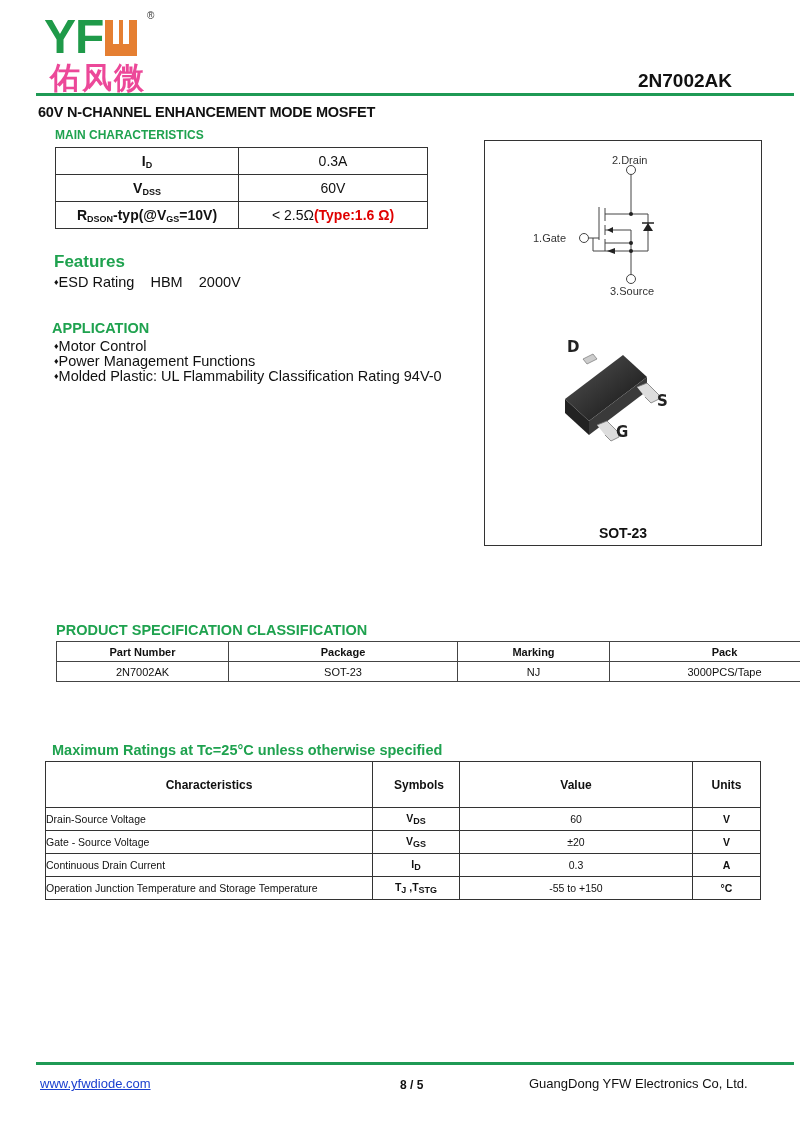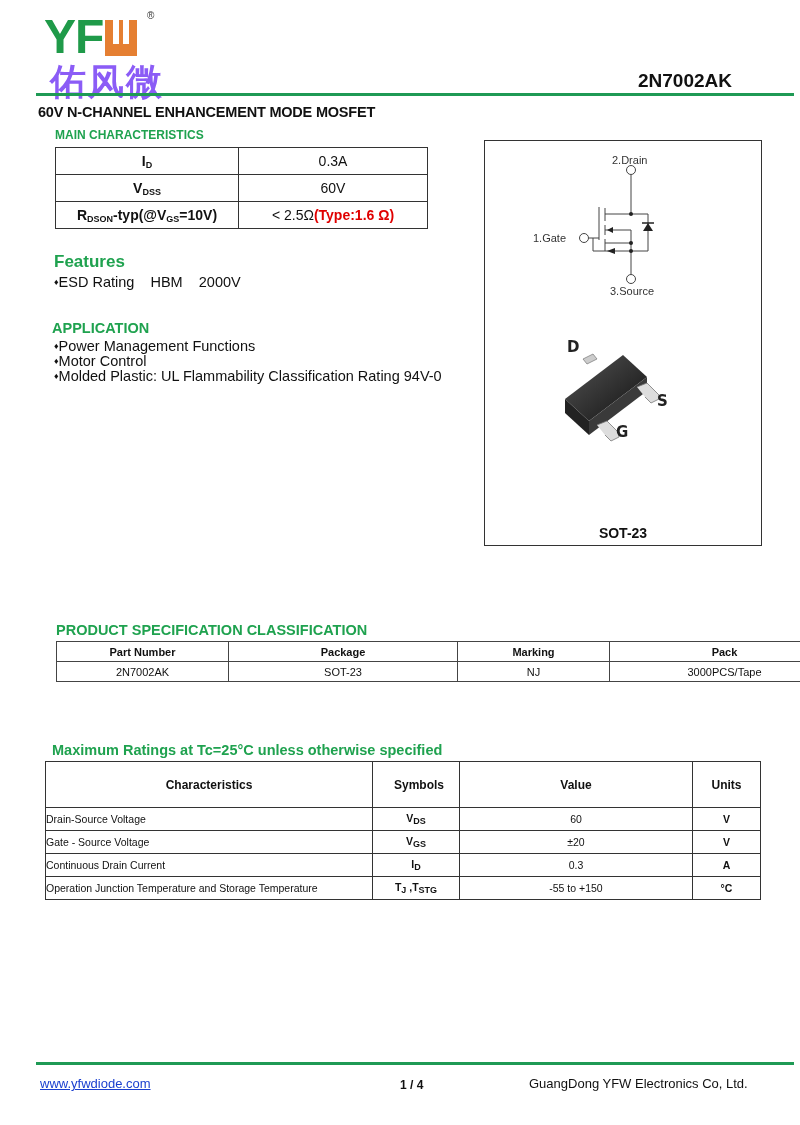--- a/index.html
+++ b/index.html
@@ -4,21 +4,21 @@
 <style>
   html,body{margin:0;padding:0;background:#fff;}
   body{width:800px;height:1125px;position:relative;font-family:"Liberation Sans",sans-serif;color:#111;overflow:hidden;}
   .abs{position:absolute;}
   .logo-yfw{left:44px;top:14px;height:46px;display:flex;align-items:flex-end;}
   .logo-letter{font-family:"Liberation Sans",sans-serif;font-weight:bold;font-size:48px;line-height:46px;color:#1f9a49;letter-spacing:-1px;}
   .logo-w{display:inline-block;width:32px;height:36px;background:#e57f32;margin-left:2px;margin-bottom:4px;position:relative;}
   .logo-w::before{content:"";position:absolute;left:8px;top:0;width:16px;height:24px;background:#fff;}
   .logo-w::after{content:"";position:absolute;left:14px;top:0;width:4px;height:24px;background:#e57f32;}
   .reg{left:147px;top:10px;font-size:10px;color:#333;}
-  .logo-cn{left:50px;top:58px;font-size:36px;font-weight:bold;color:#8b5cf6;letter-spacing:2px;font-family:"DejaVu Sans",sans-serif;}
+  .logo-cn{left:50px;top:58px;font-size:30px;font-weight:bold;color:#ec4899;letter-spacing:2px;font-family:"DejaVu Sans",sans-serif;}
   .part-title{right:68px;top:70px;font-size:19px;font-weight:bold;}
   .hrule{left:36px;width:758px;height:3px;background:#1f9a55;}
   .subtitle{left:38px;top:104px;font-size:14.5px;font-weight:bold;letter-spacing:-0.2px;}
   .green-h{color:#1fa24f;font-weight:bold;}
   table{border-collapse:collapse;}
   .mc{left:55px;top:147px;width:373px;font-size:14px;}
   .mc td{border:1.5px solid #333;height:26px;text-align:center;padding:0;}
   .mc td:first-child{width:182px;font-weight:bold;}
   sub{font-size:9px;vertical-align:-2px;}
   .red{color:#e00000;font-weight:bold;}
@@ -68,22 +68,22 @@
 </tbody>
   </table>
 
 <div class="abs green-h" style="left:54px;top:252px;font-size:17px;">Features</div>
 <div class="abs list" style="left:54px;top:275px;">
   <div><span style="font-size:9px;vertical-align:2px;">♦</span><span style="white-space:pre;">ESD Rating    HBM    2000V</span></div>
 </div>
 
 <div class="abs green-h" style="left:52px;top:320px;font-size:14.5px;">APPLICATION</div>
 <div class="abs list" style="left:54px;top:339px;">
+  <div><span style="font-size:9px;vertical-align:2px;">♦</span><span>Motor Control</span></div>
   <div><span style="font-size:9px;vertical-align:2px;">♦</span><span>Power Management Functions</span></div>
-  <div><span style="font-size:9px;vertical-align:2px;">♦</span><span>Motor Control</span></div>
   <div><span style="font-size:9px;vertical-align:2px;">♦</span><span>Molded Plastic: UL Flammability Classification Rating 94V-0</span></div>
 </div>
 
 <div class="abs pkgbox">
   <svg width="276" height="404" style="position:absolute;left:0;top:0;">
     <g stroke="#444" stroke-width="1" fill="none">
       <circle cx="146" cy="29" r="4.5"></circle>
       <line x1="146" y1="34" x2="146" y2="73"></line>
       <line x1="120" y1="73" x2="163" y2="73"></line>
       <line x1="163" y1="73" x2="163" y2="110"></line>
@@ -184,14 +184,14 @@
     <td>Operation Junction Temperature and Storage Temperature</td>
     <td class="c b"><span>T</span><sub>J</sub><span> ,T</span><sub>STG</sub></td>
     <td class="c">-55 to +150</td>
     <td class="c b">°C</td>
   </tr>
 </tbody>
   </table>
 
 <div class="abs hrule" style="top:1062px;"></div>
 <a class="abs footer-link">www.yfwdiode.com</a>
-<div class="abs footer-page">1 / 4</div>
+<div class="abs footer-page">8 / 5</div>
 <div class="abs footer-co">GuangDong YFW Electronics Co, Ltd.</div>
 
 </body></html>

